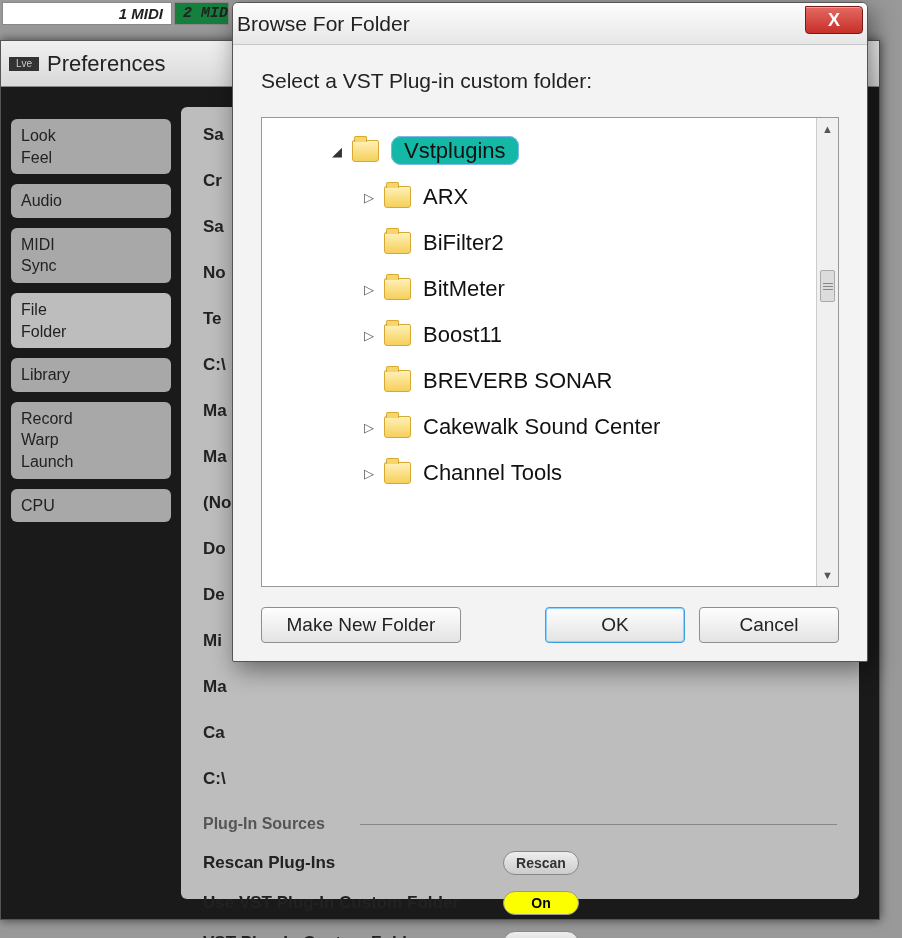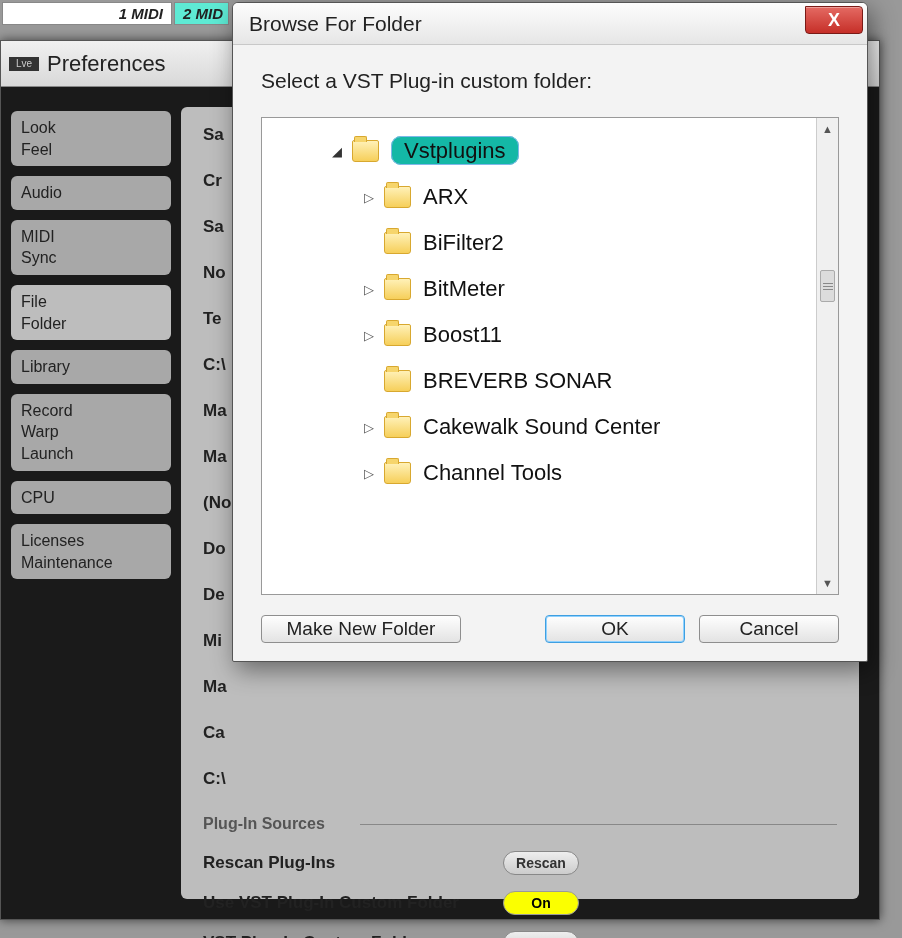--- a/index.html
+++ b/index.html
@@ -1,21 +1,21 @@
 <!DOCTYPE html>
 <html><head>
 <meta charset="utf-8">
 <style>
   * { box-sizing: border-box; font-family: Arial, Helvetica, sans-serif; }
   body { margin:0; padding:0; width:902px; height:938px; background:#999; overflow:hidden; position:relative;}
   
   
   .top-tabs { position:absolute; top:2px; left:2px; display:flex; gap:2px;}
   .top-tab { background:#fff; border:1px solid #888; padding:2px 8px; font-size:15px; font-style:italic; font-weight:bold; color:#222; width:170px;text-align:right;}
-  .top-tab.second { width:55px; overflow:hidden; white-space:nowrap; background:#5eead4;}
+  .top-tab.second { width:55px; overflow:hidden; white-space:nowrap; background:#15803d;font-family:Liberation Mono, monospace;}
   
   
   .prefs-window {
     position:absolute;
     top:40px; left:0px;
     width:880px; height:880px;
     background:#1a1a1a;
     border:1px solid #555;
     box-shadow:0 0 10px rgba(0,0,0,0.6);
   }
@@ -25,21 +25,21 @@
     border-bottom:1px solid #888;
   }
   .prefs-logo {
     width:30px; height:14px; background:#333; color:#ccc; font-size:10px;
     display:flex; align-items:center; justify-content:center; margin-right:8px;
   }
   .prefs-title { font-size:22px; color:#222; }
   
   .prefs-body { display:flex; height:calc(100% - 46px);}
   .prefs-sidebar {
-    width:180px; background:#1a1a1a; padding:24px 10px;
+    width:180px; background:#1a1a1a; padding:32px 10px;
   }
   .sidebar-group {
     background:#a8a8a8; border-radius:6px;
     padding:6px 10px; margin-bottom:10px; font-size:16px; color:#222;
     line-height:1.35;
   }
   .sidebar-group.active { background:#bdbdbd;}
   .sidebar-group .row { white-space:nowrap;}
   
   .prefs-content {
@@ -76,21 +76,21 @@
     border:1px solid #555;
     box-shadow:4px 8px 24px rgba(0,0,0,0.45);
     z-index:100;
     border-radius:6px 6px 2px 2px;
     overflow:hidden;
   }
   .dlg-titlebar {
     height:42px; background:linear-gradient(#fdfdfd,#e6e6e6);
     border-bottom:1px solid #c8c8c8;
     display:flex; align-items:center;
-    padding-left:16px;
+    padding-left:4px;
     position:relative;
   }
   .dlg-title { font-size:21px; color:#222;}
   .dlg-close {
     position:absolute; right:4px; top:3px;
     width:58px; height:28px;
     background:linear-gradient(#e46a63,#c62f28);
     border:1px solid #7a1a16;
     border-radius:0 4px 4px 4px;
     display:flex; align-items:center; justify-content:center;
@@ -137,21 +137,21 @@
   }
   .tree-item.selected .label-box {
     background:#14b8a6; border:1px solid #7fb7e9; padding:1px 12px; border-radius:10px;
   }
   .tree-item .label { white-space:nowrap;}
 
   .dlg-footer {
     margin-top:20px; display:flex; gap:14px; align-items:center;
   }
   .win-btn {
-    height:28px; min-width:140px; padding:0 20px;
+    height:36px; min-width:140px; padding:0 20px;
     background:linear-gradient(#fefefe,#e3e3e3);
     border:1px solid #8e8e8e; border-radius:4px;
     font-size:19px; color:#222;
     display:flex; align-items:center; justify-content:center;
   }
   .win-btn.primary { border:1px solid #3f9fe0; box-shadow:0 0 0 1px #8fd1ff inset;}
   .footer-spacer { flex:1;}
 </style>
 </head>
 <body>
@@ -186,24 +186,20 @@
         <div class="sidebar-group">
           <div class="row">Library</div>
         </div>
         <div class="sidebar-group">
           <div class="row">Record</div>
           <div class="row">Warp</div>
           <div class="row">Launch</div>
         </div>
         <div class="sidebar-group">
           <div class="row">CPU</div>
-        </div>
-        <div class="sidebar-group">
-          <div class="row">Licenses</div>
-          <div class="row">Maintenance</div>
         </div>
       </div>
     <div class="prefs-content">
       <div id="content-lines">
           <div class="content-line">Sa</div>
           <div class="content-line">Cr</div>
           <div class="content-line">Sa</div>
           <div class="content-line">No</div>
           <div class="content-line">Te</div>
           <div class="content-line">C:\</div>

